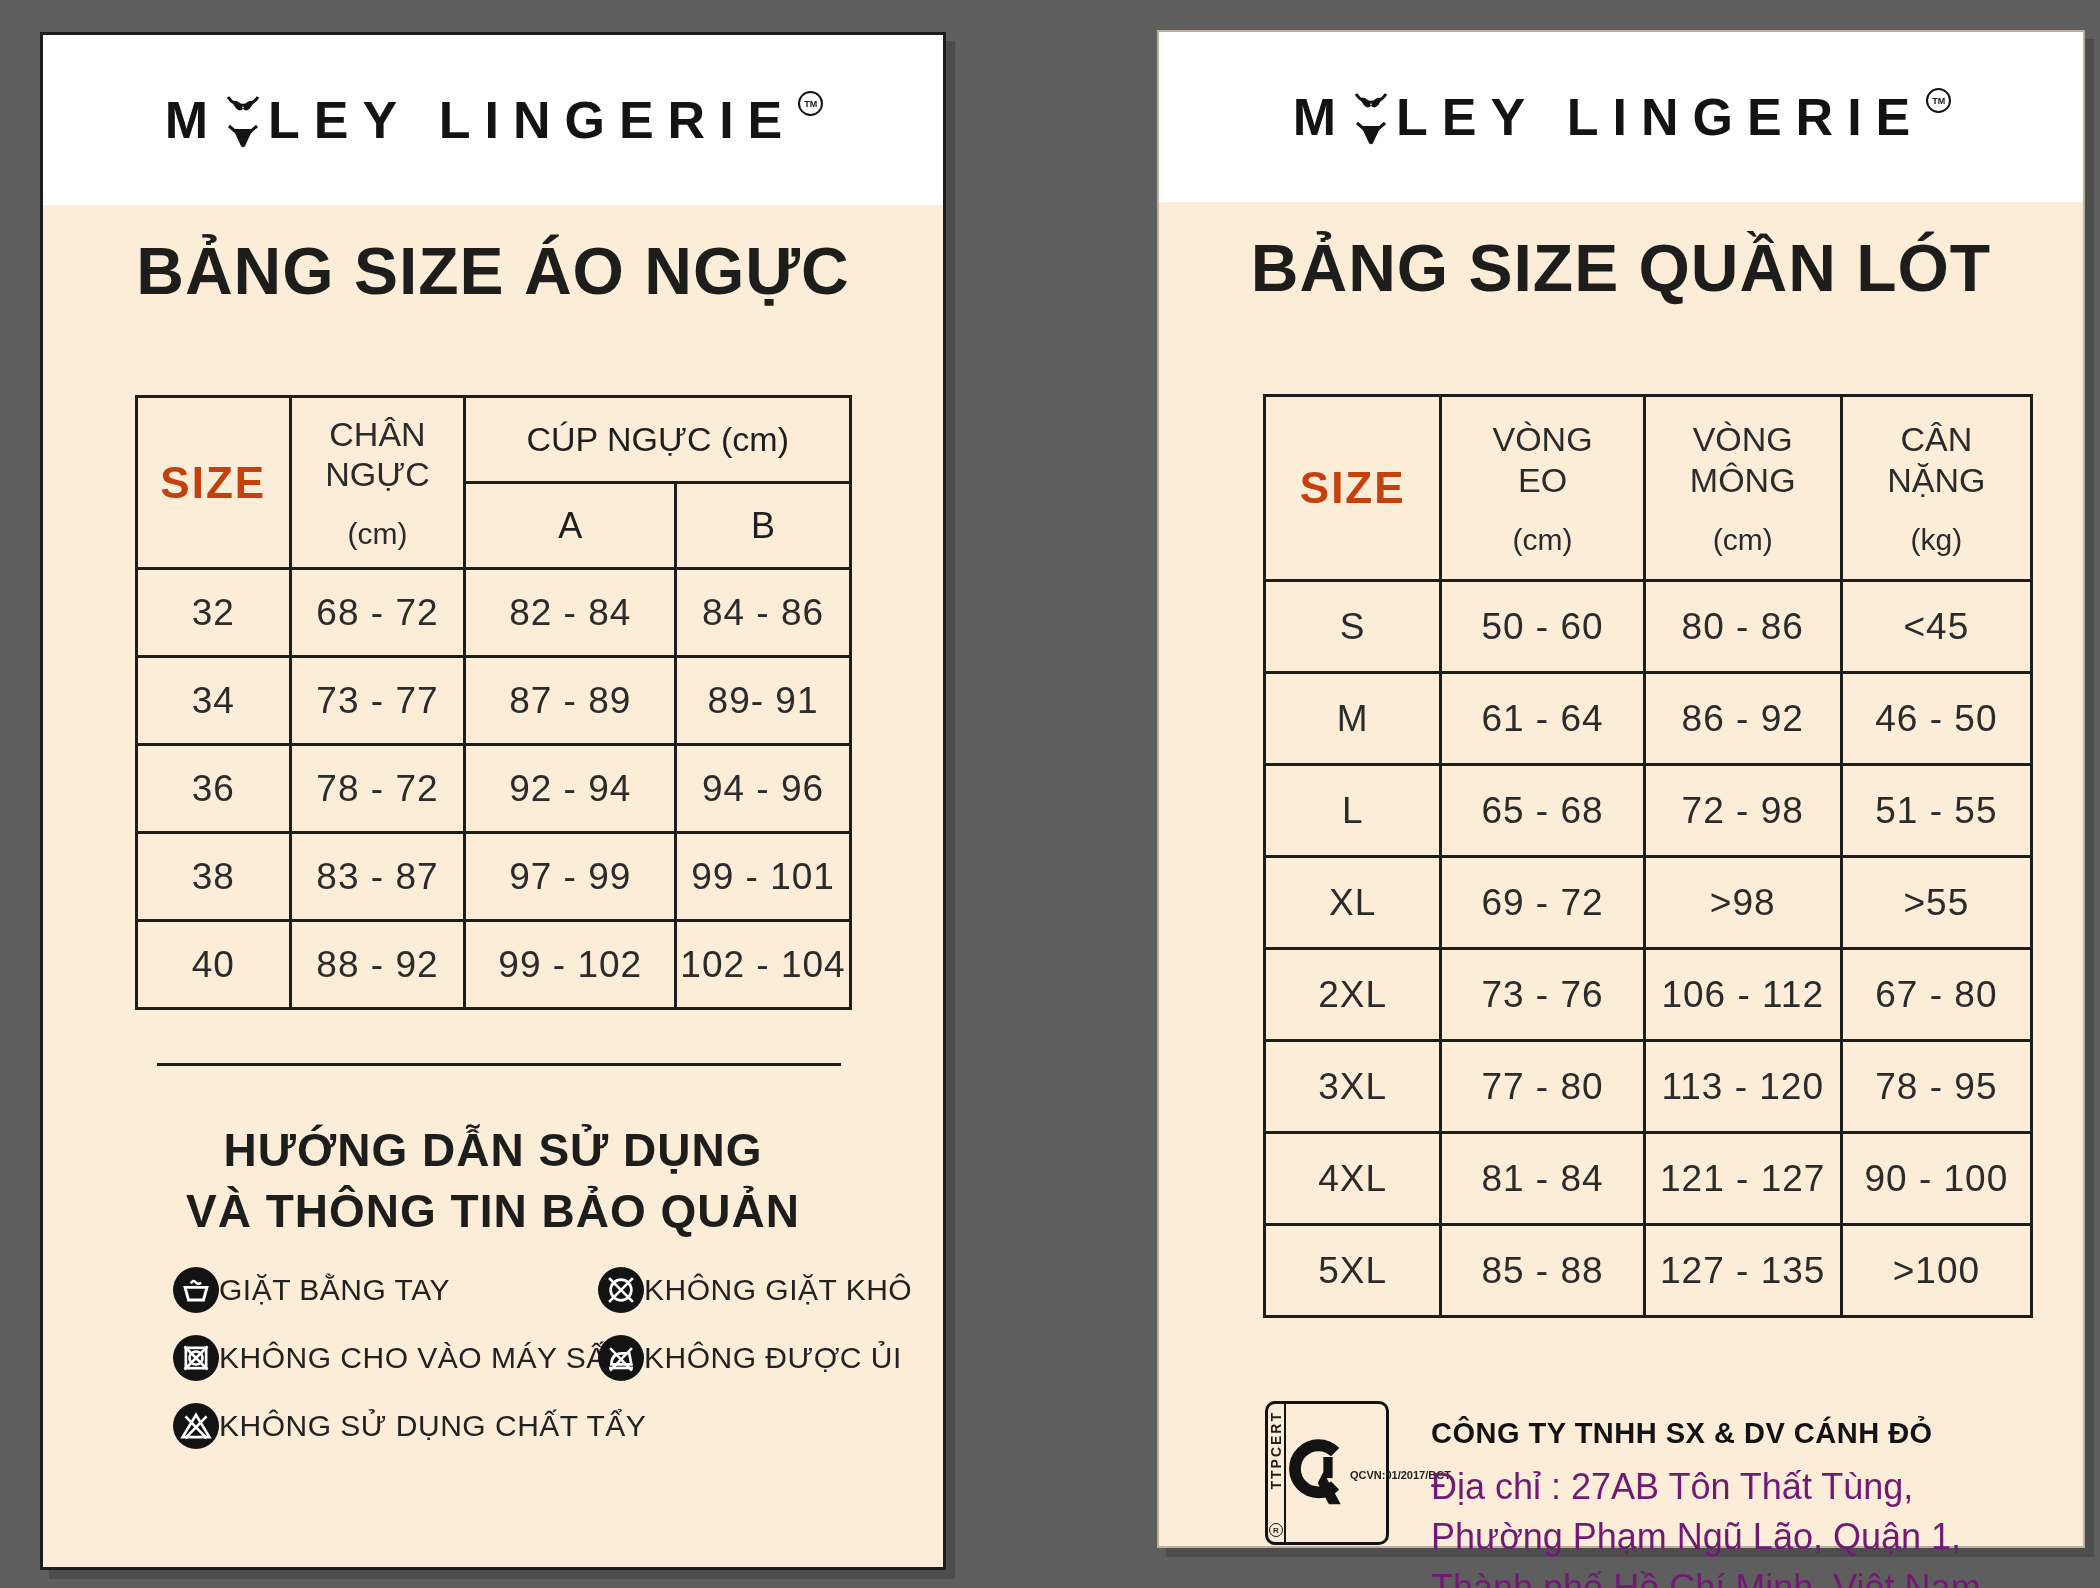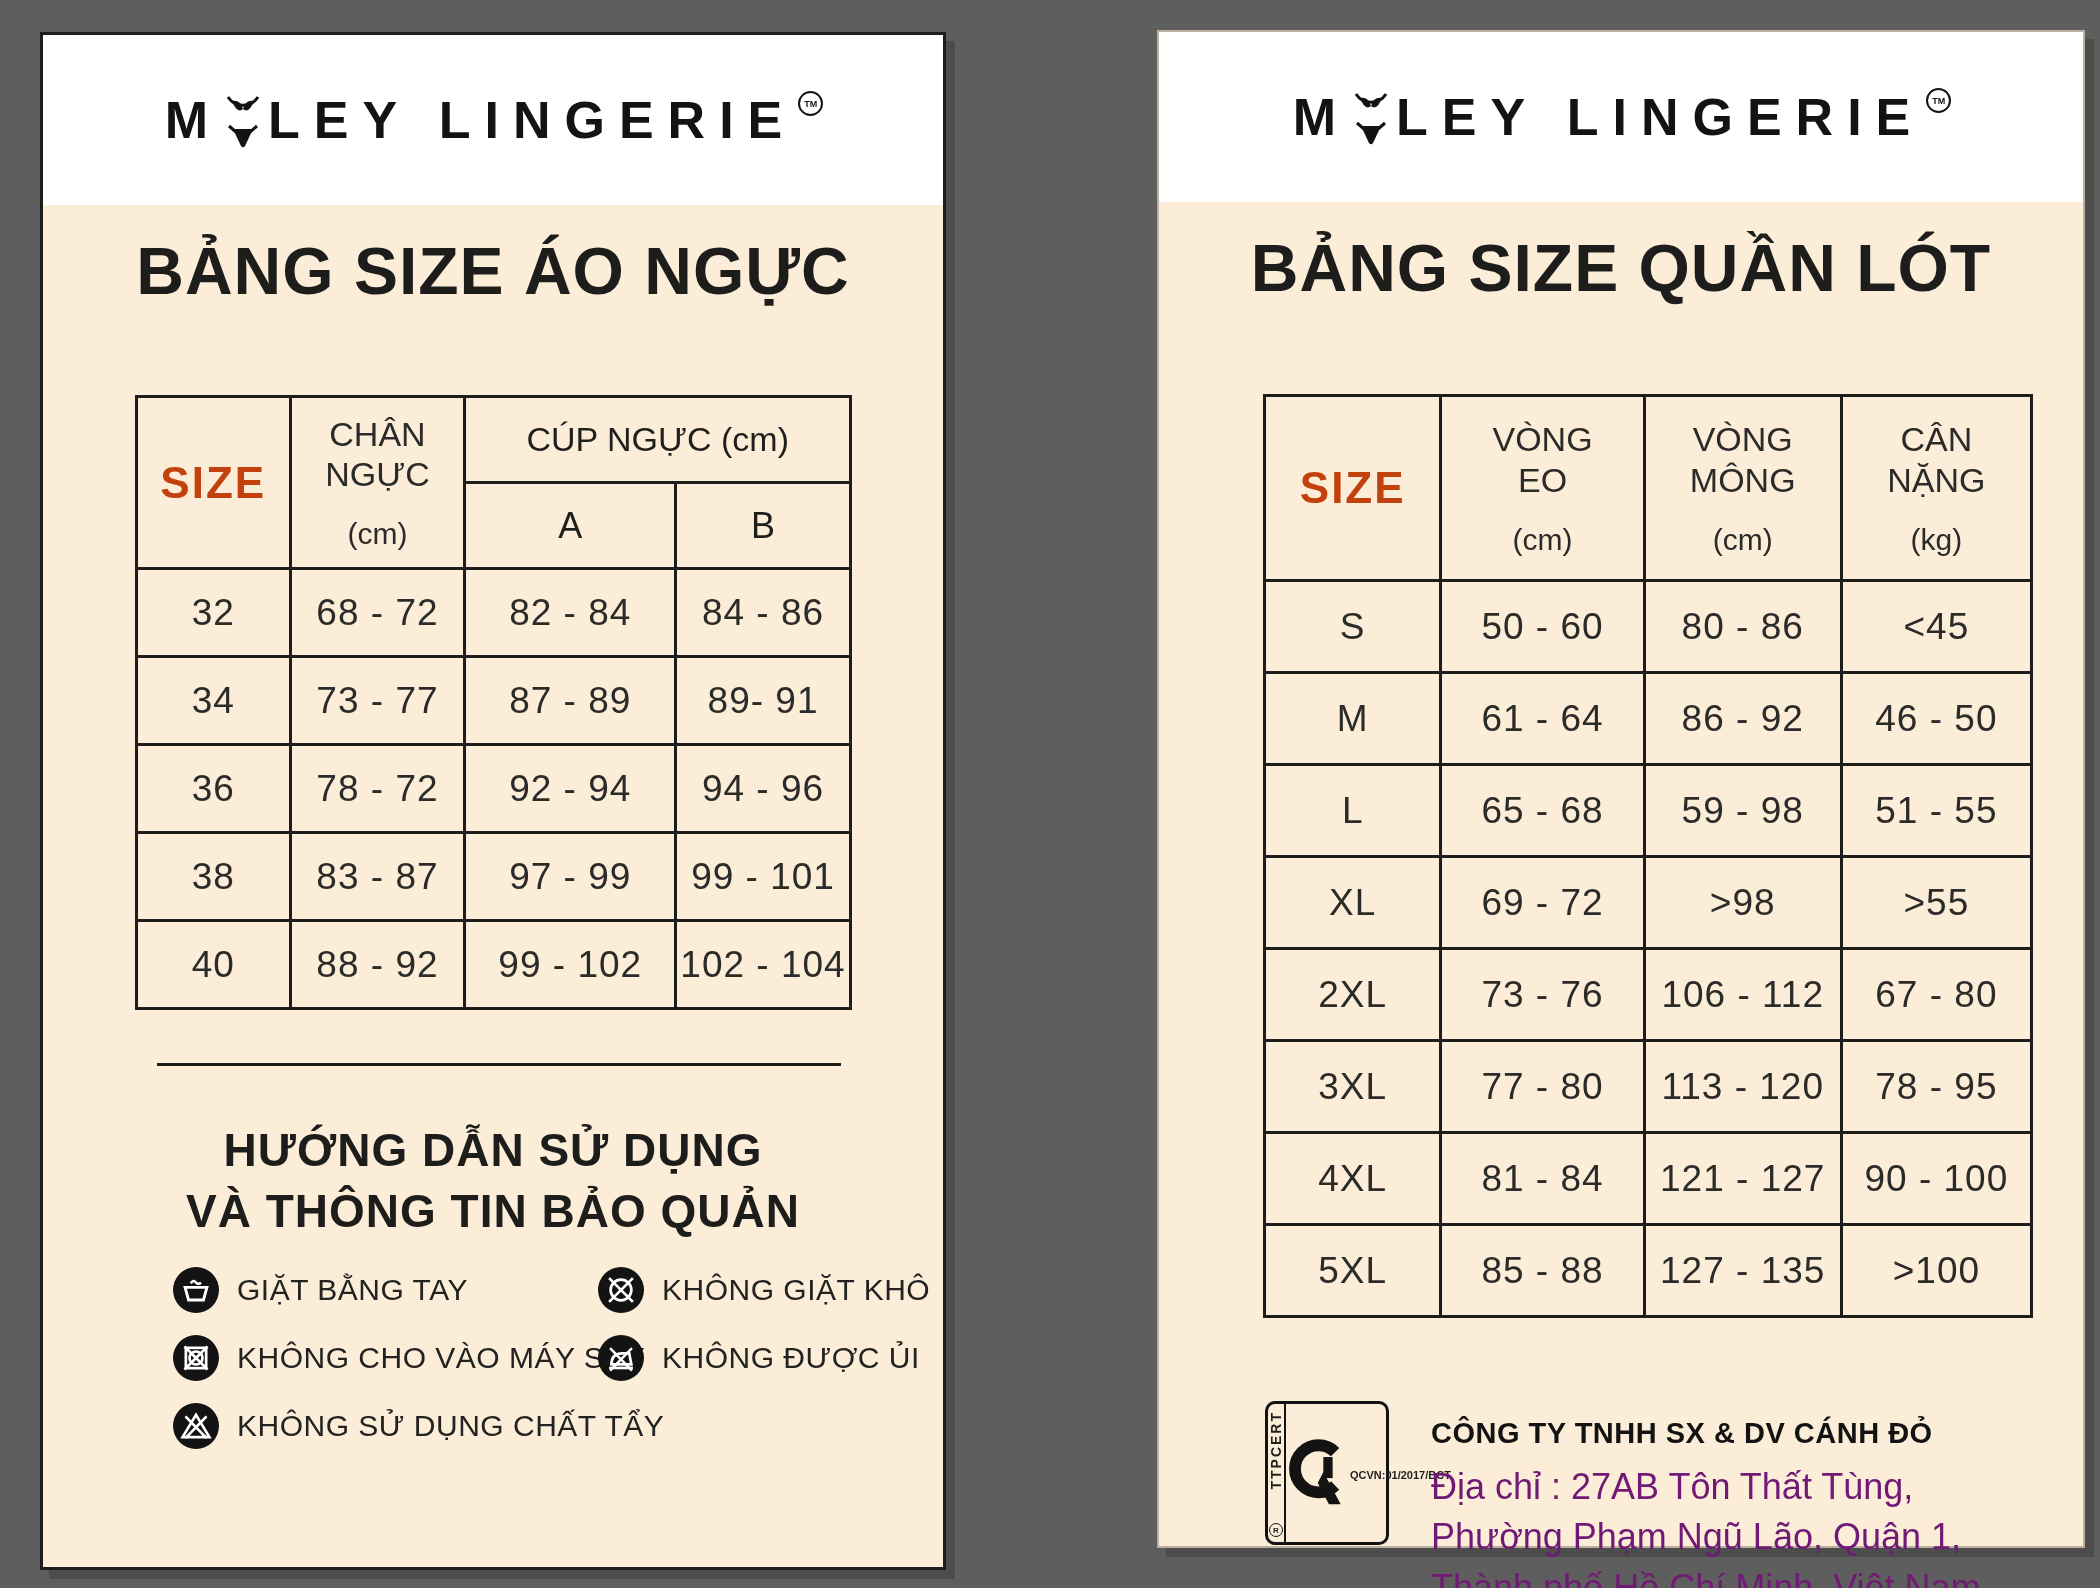--- a/index.html
+++ b/index.html
@@ -44,21 +44,21 @@
 
   .table-panty { top:362px; left:104px; width:770px; }
   .table-panty thead tr { height:185px; }
   .table-panty tbody tr { height:92px; }
 
   .divider { position:absolute; top:1028px; left:114px; width:684px; height:3px; background:#1d1d1b; }
 
   .care-heading { position:absolute; top:1085px; left:0; width:100%; text-align:center;
     font-size:46px; font-weight:800; line-height:1.32; letter-spacing:1px; white-space:pre-line; color:#1d1d1b; }
 
-  .care-item { position:absolute; display:flex; align-items:center; gap:18px; }
+  .care-item { position:absolute; display:flex; align-items:center; }
   .care-icon { width:46px; height:46px; flex:none; }
   .care-label { font-size:30px; letter-spacing:0.5px; color:#222220; }
 
   .footer { position:absolute; top:1369px; left:106px; right:40px; display:flex; align-items:flex-start; }
   .cert-box { width:124px; height:144px; border:3px solid #131313; border-radius:10px;
     display:flex; flex:none; background:transparent; }
   .cert-strip { width:30px; border-right:2px solid #131313; display:flex; flex-direction:column;
     align-items:center; justify-content:space-between; padding:7px 0 5px 0; }
   .cert-vert { writing-mode:vertical-rl; transform:rotate(180deg); font-weight:700; font-size:14px; letter-spacing:2px; }
   .cert-reg { width:14px; height:14px; border:1.5px solid #131313; border-radius:50%;
@@ -253,21 +253,21 @@
       </tr>
       <tr>
         <td>M</td>
         <td>61 - 64</td>
         <td>86 - 92</td>
         <td>46 - 50</td>
       </tr>
       <tr>
         <td>L</td>
         <td>65 - 68</td>
-        <td>59 - 98</td>
+        <td>72 - 98</td>
         <td>51 - 55</td>
       </tr>
       <tr>
         <td>XL</td>
         <td>69 - 72</td>
         <td>&gt;98</td>
         <td>&gt;55</td>
       </tr>
       <tr>
         <td>2XL</td>

